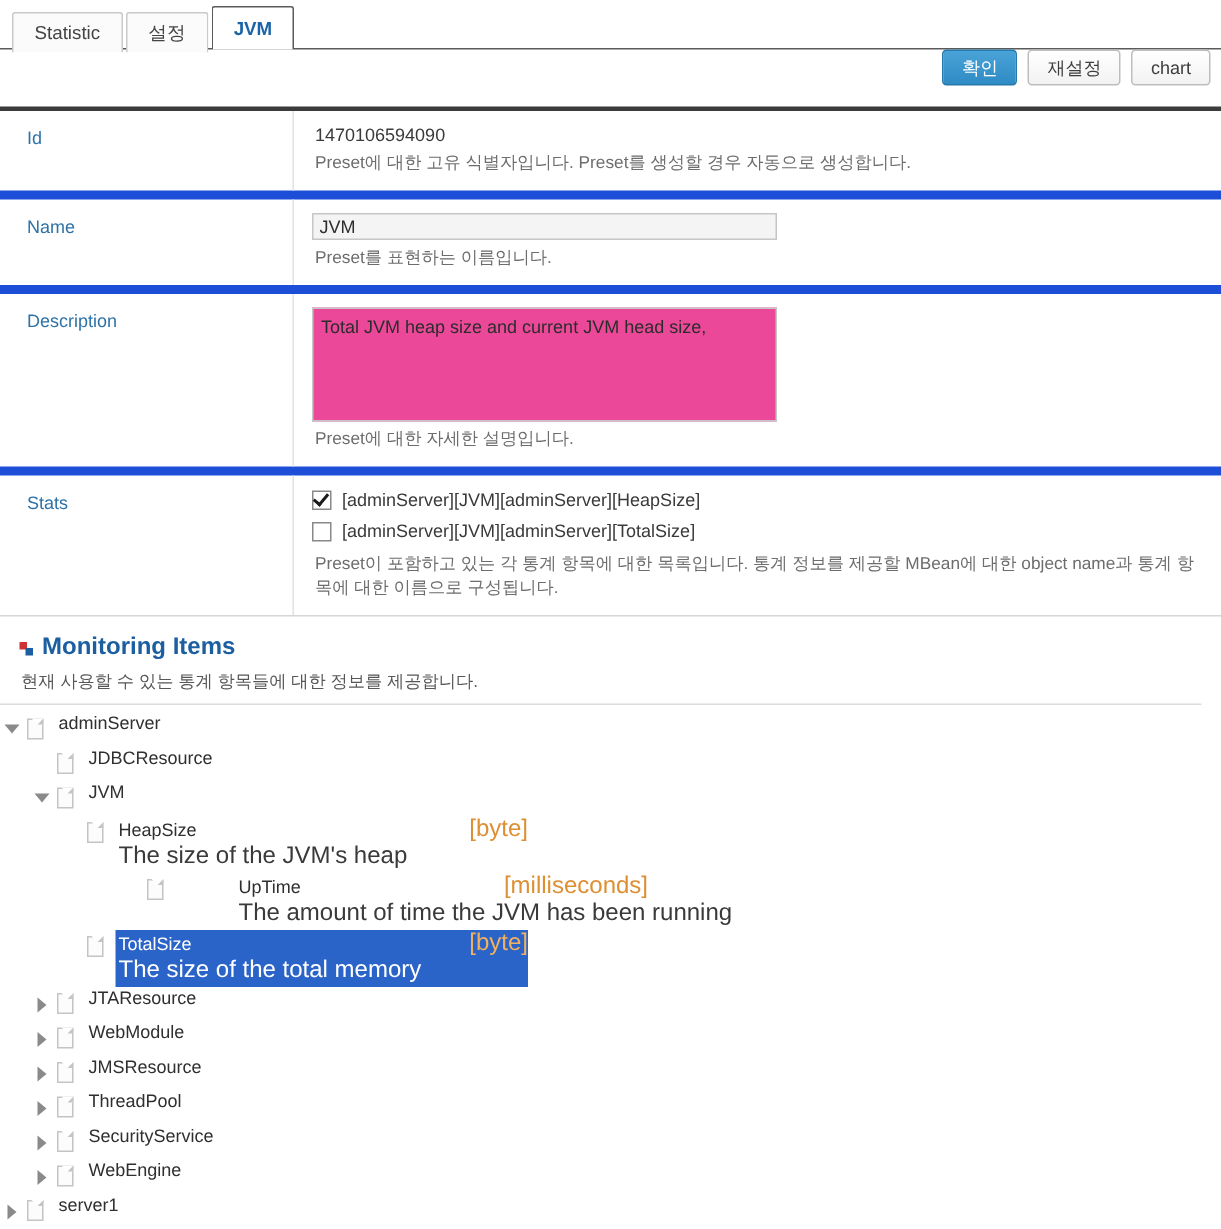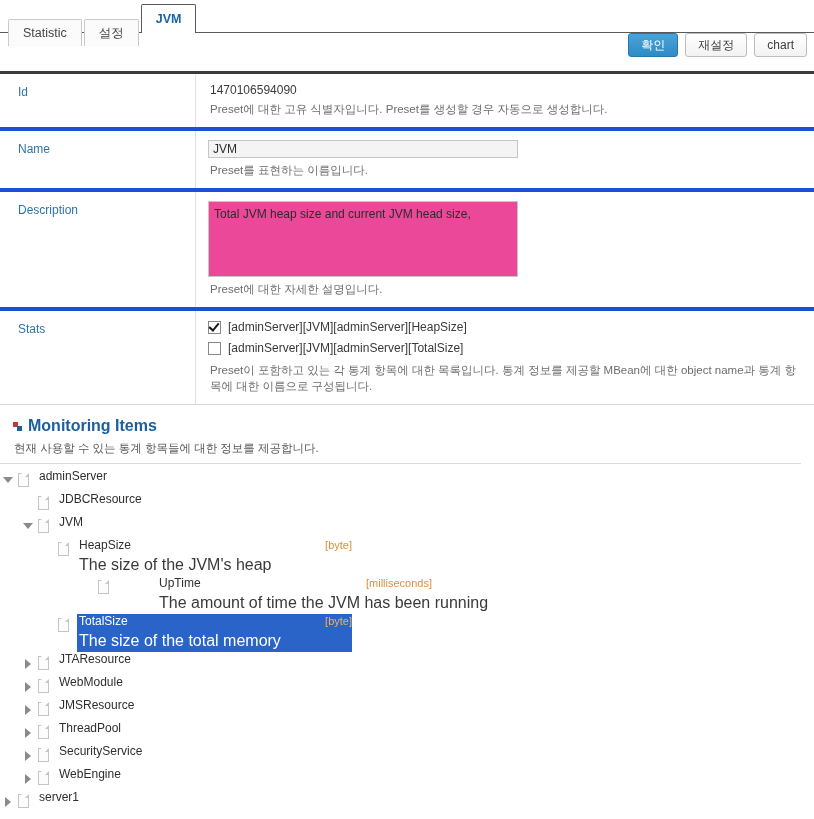--- a/index.html
+++ b/index.html
@@ -32,21 +32,21 @@
     line-height: 26px;
     padding: 0 14px;
     margin-right: 2px;
     font-size: 12.5px;
     color: #444444;
     background: #fbfbfb;
     border: 1px solid #c9c9c9;
     border-bottom: none;
     border-radius: 2px 2px 0 0;
     position: relative;
-    top: 14px;
+    top: 3px;
     cursor: pointer;
     white-space: nowrap;
   }
   .tab.active {
     background: #ffffff;
     color: #1a64a8;
     font-weight: bold;
     border-color: #5a5a5a;
     height: 28px;
     line-height: 28px;
@@ -85,21 +85,21 @@
     color: #ffffff;
   }
 
   
   .ftable {
     border-top: 3px solid #3b3b3b;
     border-bottom: 1px solid #d6d6d6;
   }
   .frow {
     display: flex;
-    border-bottom: 4px solid #1d4ed8;
+    border-bottom: 6px solid #1d4ed8;
     min-height: 30px;
   }
   .frow:last-child { border-bottom: none; }
   .flabel {
     width: 196px;
     flex: 0 0 196px;
     box-sizing: border-box;
     padding: 11px 0 10px 18px;
     color: #2e73a8;
     font-size: 12px;
@@ -286,21 +286,21 @@
     display: flex;
     align-items: baseline;
     height: 18px;
   }
   .tname {
     font-size: 12px;
     color: #2f2f2f;
     white-space: nowrap;
   }
   .tunit {
-    font-size: 11px;
+    font-size: 16px;
     color: #dd8f33;
     white-space: nowrap;
     margin-left: auto;
     padding-left: 14px;
     text-align: right;
   }
   .tdesc {
     font-size: 16px;
     color: #3a3a3a;
     white-space: nowrap;

